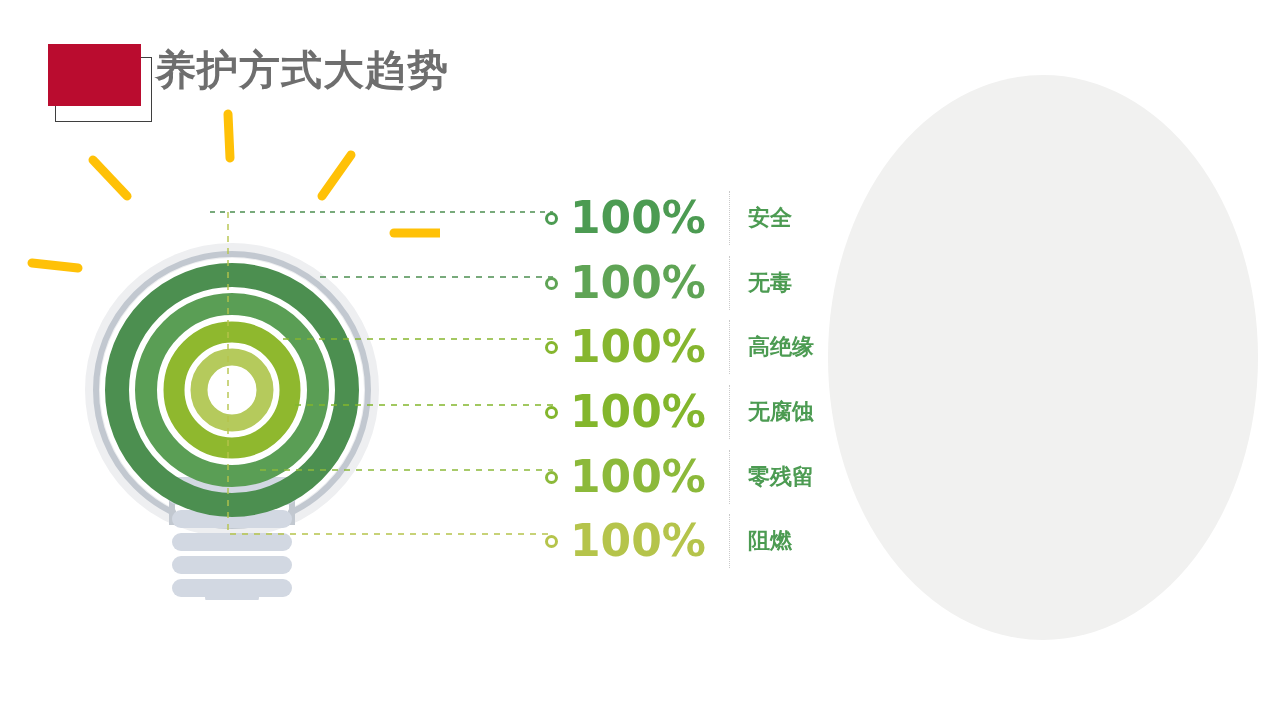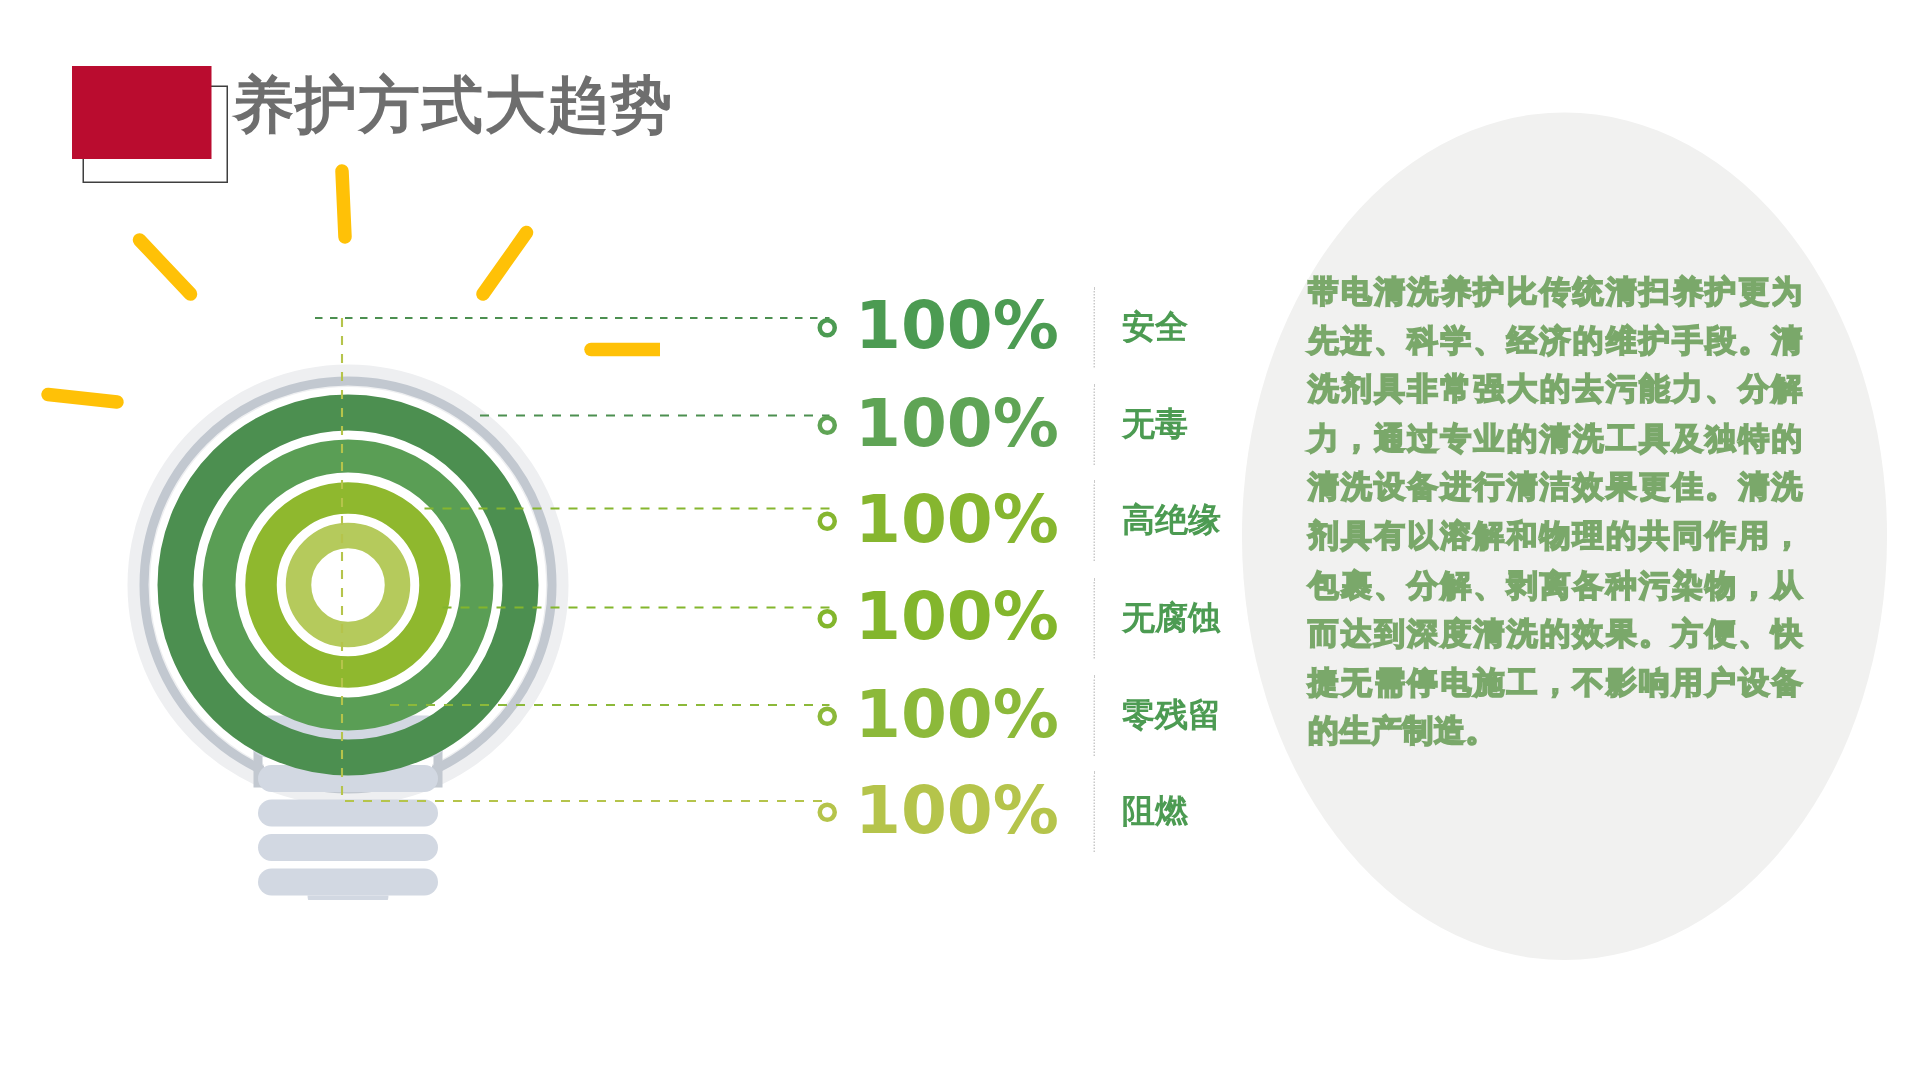--- a/index.html
+++ b/index.html
@@ -121,21 +121,20 @@
     <line x1="210" y1="212" x2="553" y2="212" stroke="#4c8f50" stroke-width="1.4" stroke-dasharray="5,5"></line>
     <line x1="320" y1="277" x2="553" y2="277" stroke="#4c8f50" stroke-width="1.4" stroke-dasharray="6,6"></line>
     <line x1="283" y1="339" x2="553" y2="339" stroke="#86b62f" stroke-width="1.4" stroke-dasharray="6,6"></line>
     <line x1="295" y1="405" x2="553" y2="405" stroke="#83b62c" stroke-width="1.4" stroke-dasharray="6,6"></line>
     <line x1="260" y1="470" x2="553" y2="470" stroke="#8cb93a" stroke-width="1.4" stroke-dasharray="6,6"></line>
     <line x1="230" y1="534" x2="553" y2="534" stroke="#b5c44b" stroke-width="1.4" stroke-dasharray="6,6"></line>
     <line x1="228" y1="212" x2="228" y2="534" stroke="#b5c44b" stroke-width="1.4" stroke-dasharray="6,6"></line>
   </svg>
 
   <div class="blob"></div>
-  <div class="blob-text">带电清洗养护比传统清扫养护更为先进、科学、经济的维护手段。清洗剂具非常强大的去污能力、分解力，通过专业的清洗工具及独特的清洗设备进行清洁效果更佳。清洗剂具有以溶解和物理的共同作用，包裹、分解、剥离各种污染物，从而达到深度清洗的效果。方便、快捷无需停电施工，不影响用户设备的生产制造。</div>
 
   <div class="stats">
 
     <div class="row" style="top:18px">
       <span class="marker" style="border-color:#4c9b52"></span>
       <span class="pct" style="color:#4c9b52">100%</span>
       <span class="divider"></span>
       <span class="lbl">安全</span>
     </div>
 

